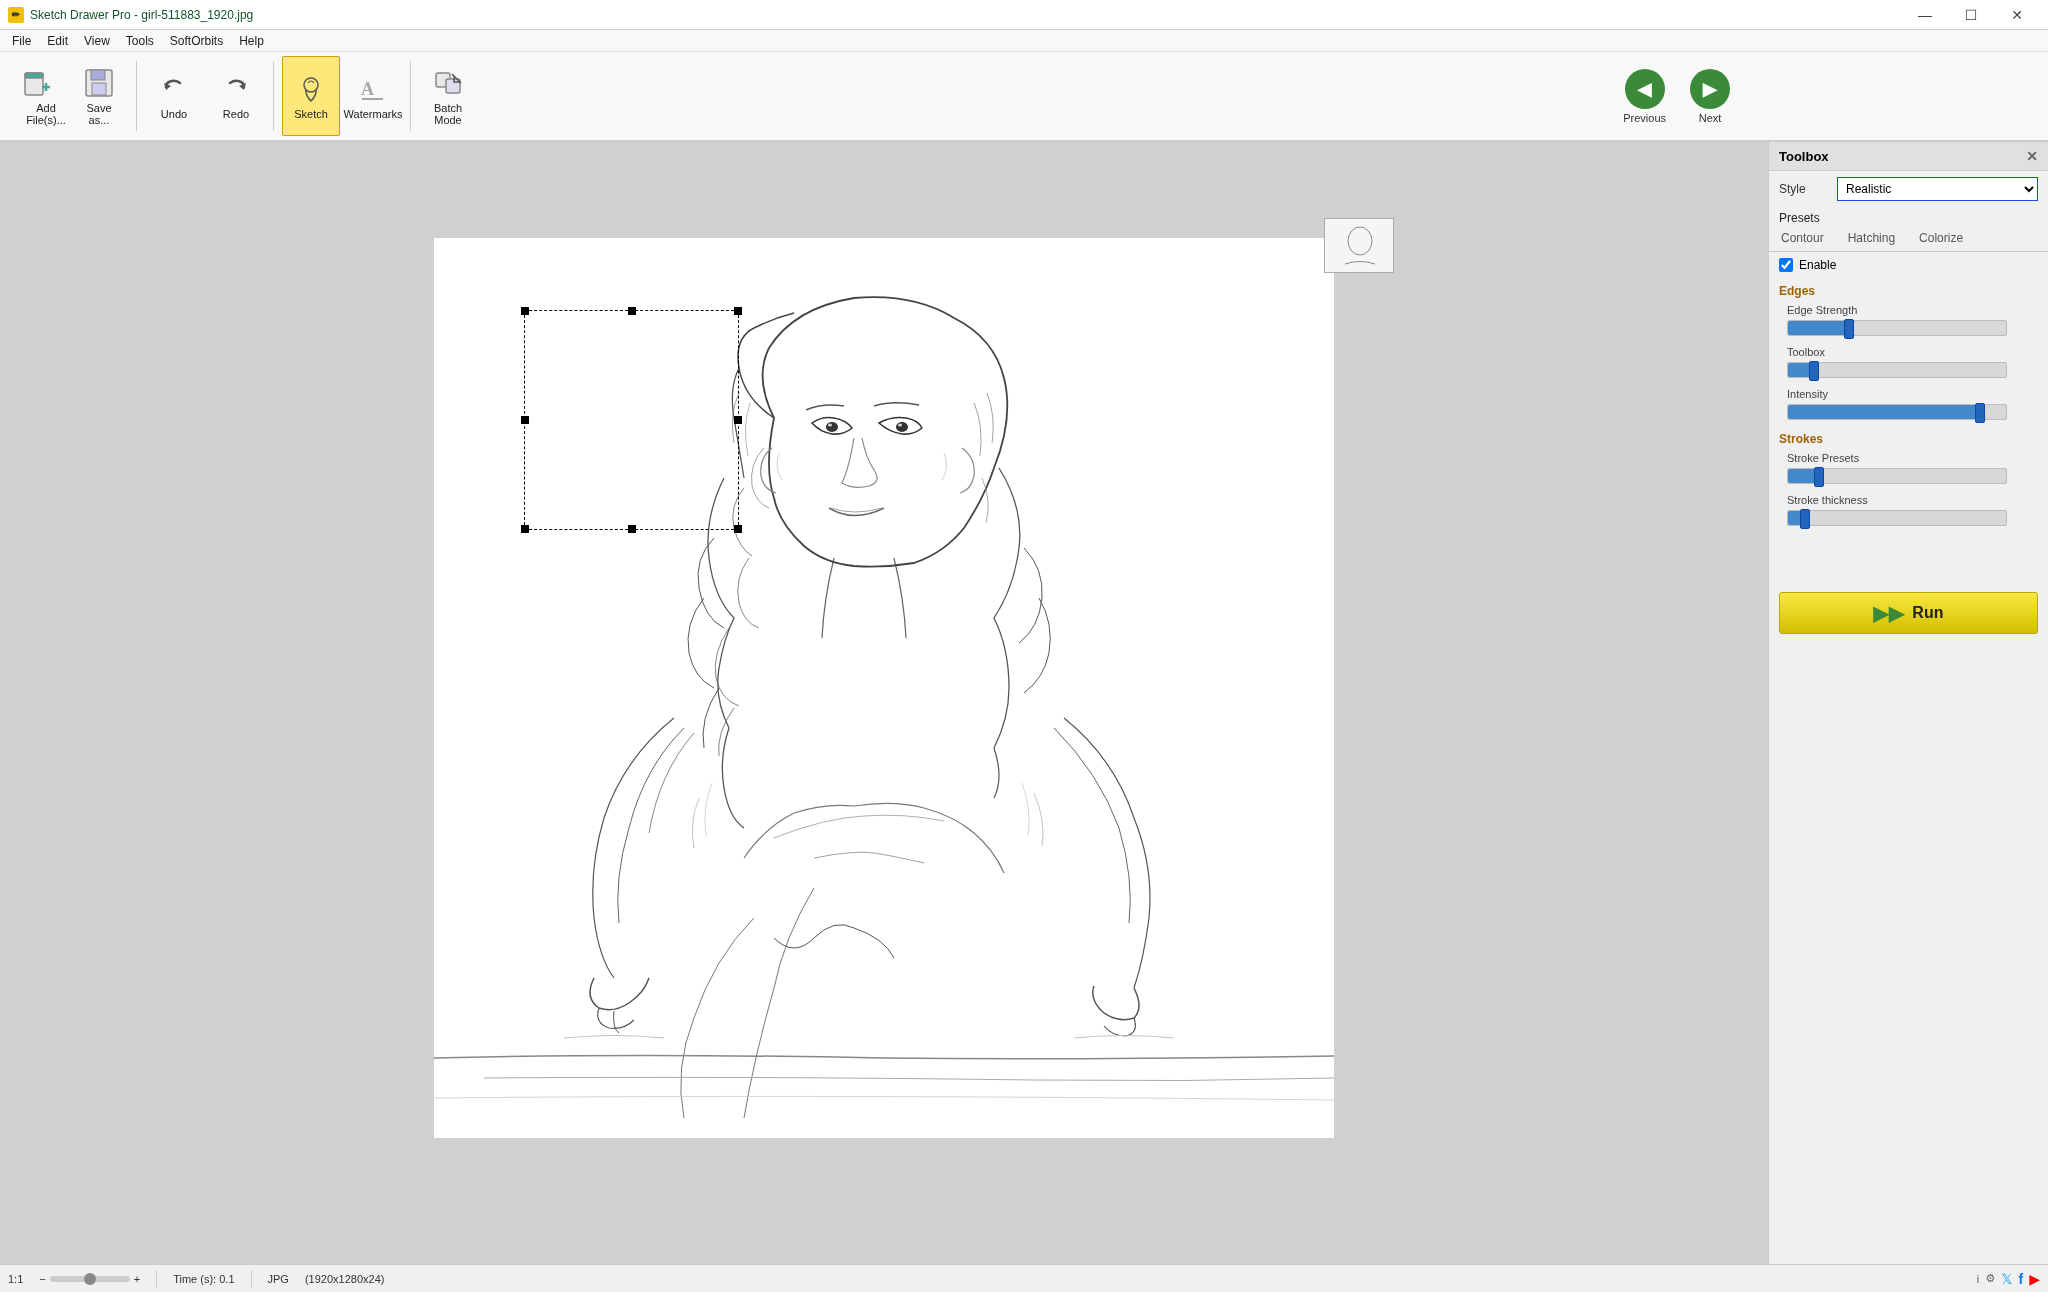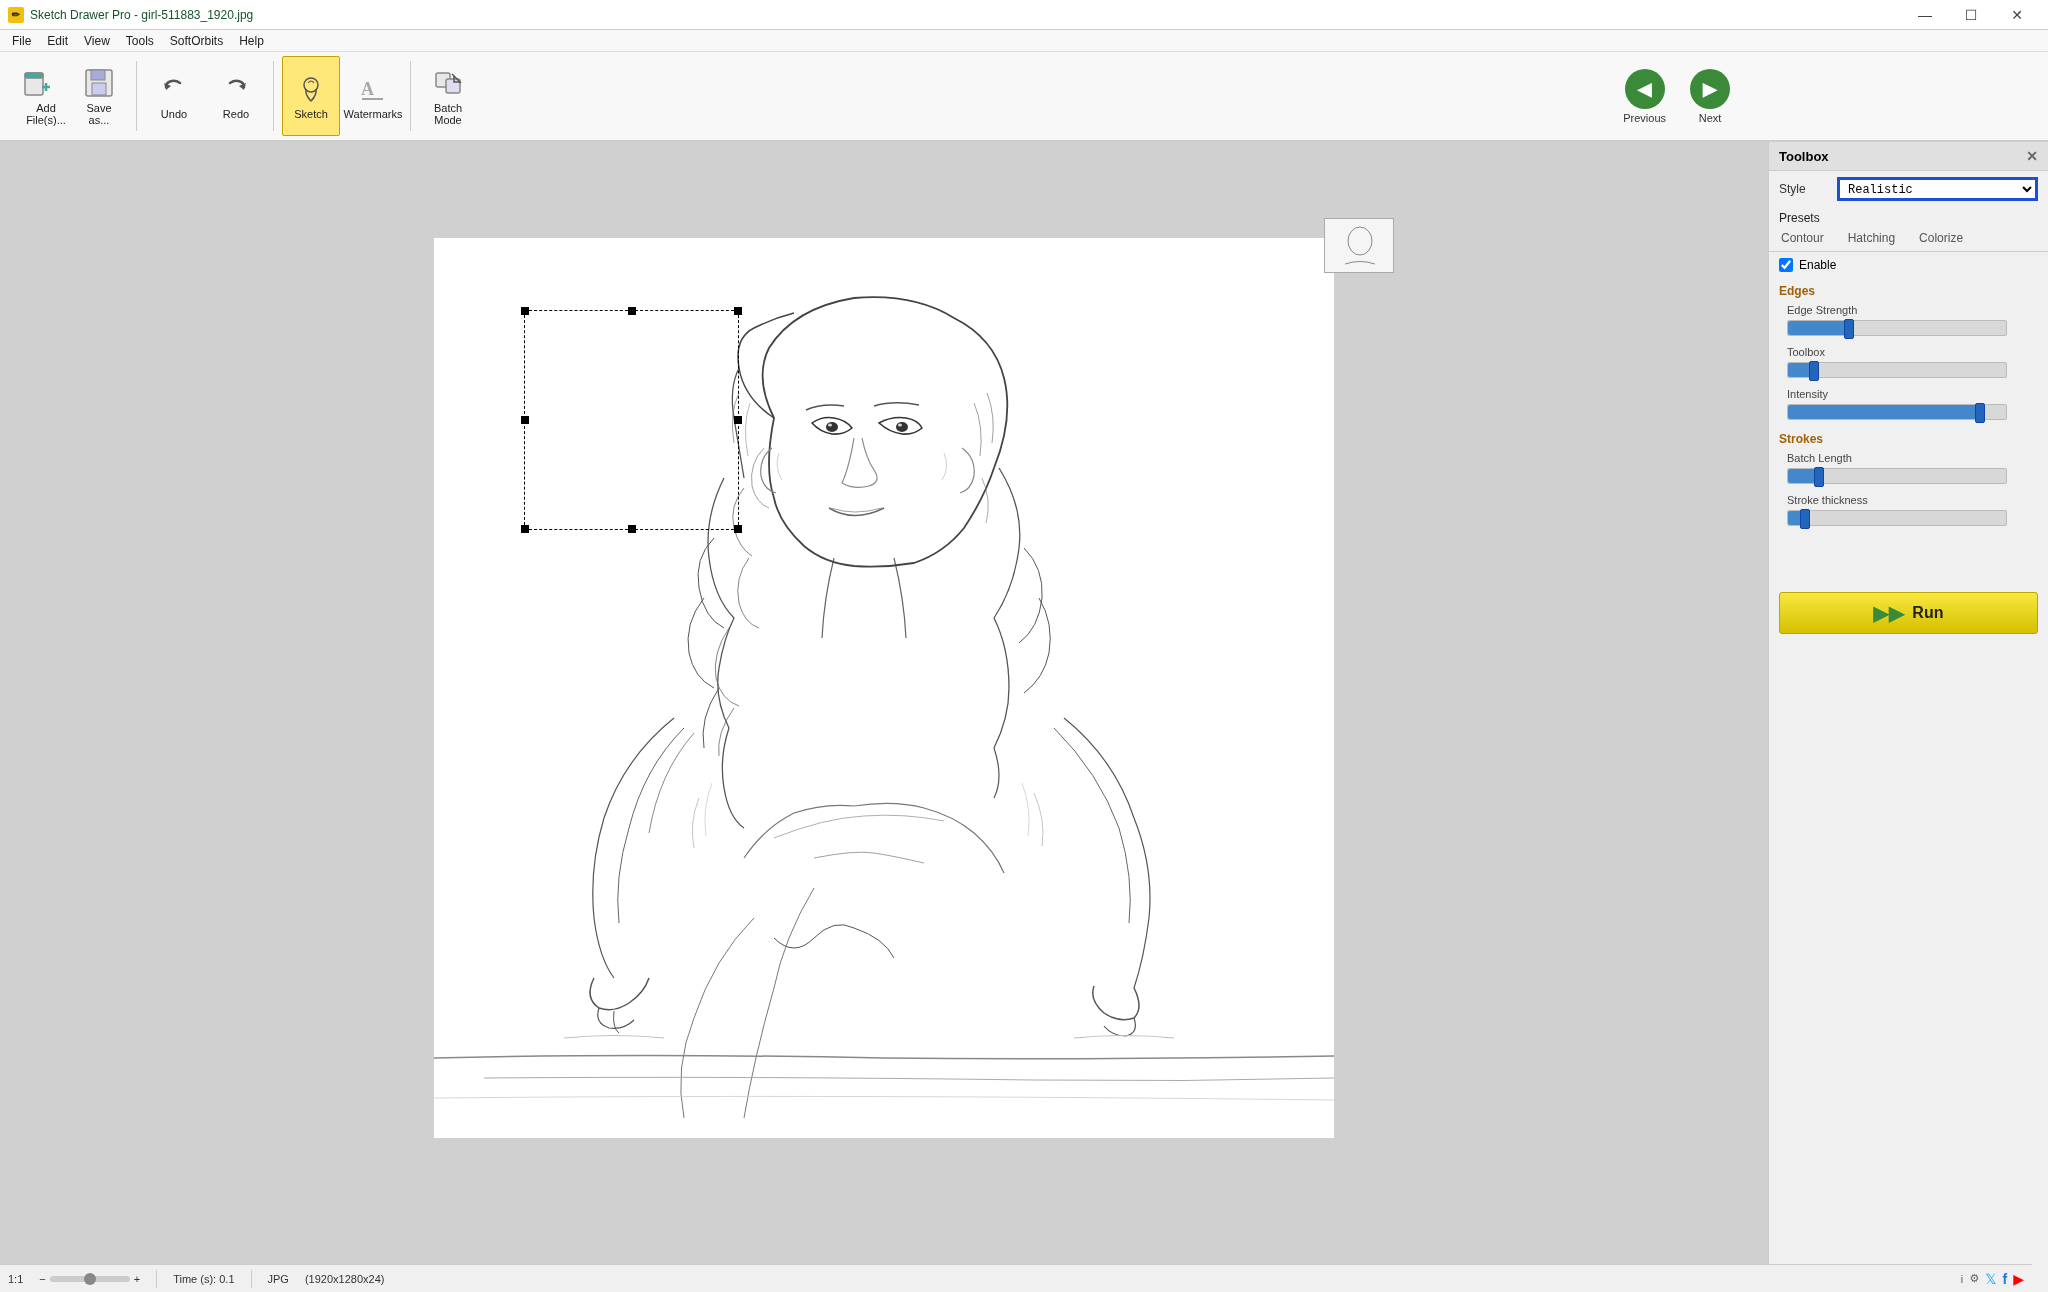--- a/index.html
+++ b/index.html
@@ -165,24 +165,23 @@
       display: flex;
       align-items: center;
       padding: 6px 10px;
       gap: 8px;
     }
     .toolbox-label { font-size: 12px; color: #333; min-width: 50px; }
     .toolbox-select {
       flex: 1;
       height: 24px;
       font-size: 12px;
-      border: 3px solid #1d4ed8;
+      border: 1px solid #1d4ed8;
       background: white;
       padding: 2px 4px;
-      font-family: Liberation Mono, monospace;
     }
     .presets-row {
       display: flex;
       align-items: center;
       padding: 4px 10px;
       gap: 8px;
     }
     .preset-icon {
       width: 40px;
       height: 30px;
@@ -282,21 +281,21 @@
       align-items: center;
       justify-content: center;
       gap: 8px;
     }
 
     
     .status-bar {
       position: fixed;
       bottom: 0;
       left: 0;
-      right: 16px;
+      right: 0;
       height: 28px;
       background: #f0f0f0;
       border-top: 1px solid #ccc;
       display: flex;
       align-items: center;
       padding: 0 8px;
       gap: 16px;
       font-size: 11px;
       color: #333;
     }
@@ -616,21 +615,21 @@
       <div class="sub-label">Intensity</div>
       <div class="slider-row">
         <div class="slider-track">
           <div class="slider-fill" style="width:88%;"></div>
           <div class="slider-thumb" style="left:calc(88% - 5px);"></div>
         </div>
       </div>
 
       <div class="section-label">Strokes</div>
 
-      <div class="sub-label">Batch Length</div>
+      <div class="sub-label">Stroke Presets</div>
       <div class="slider-row">
         <div class="slider-track">
           <div class="slider-fill" style="width:14%;"></div>
           <div class="slider-thumb" style="left:calc(14% - 5px);"></div>
         </div>
       </div>
 
       <div class="sub-label">Stroke thickness</div>
       <div class="slider-row">
         <div class="slider-track">

